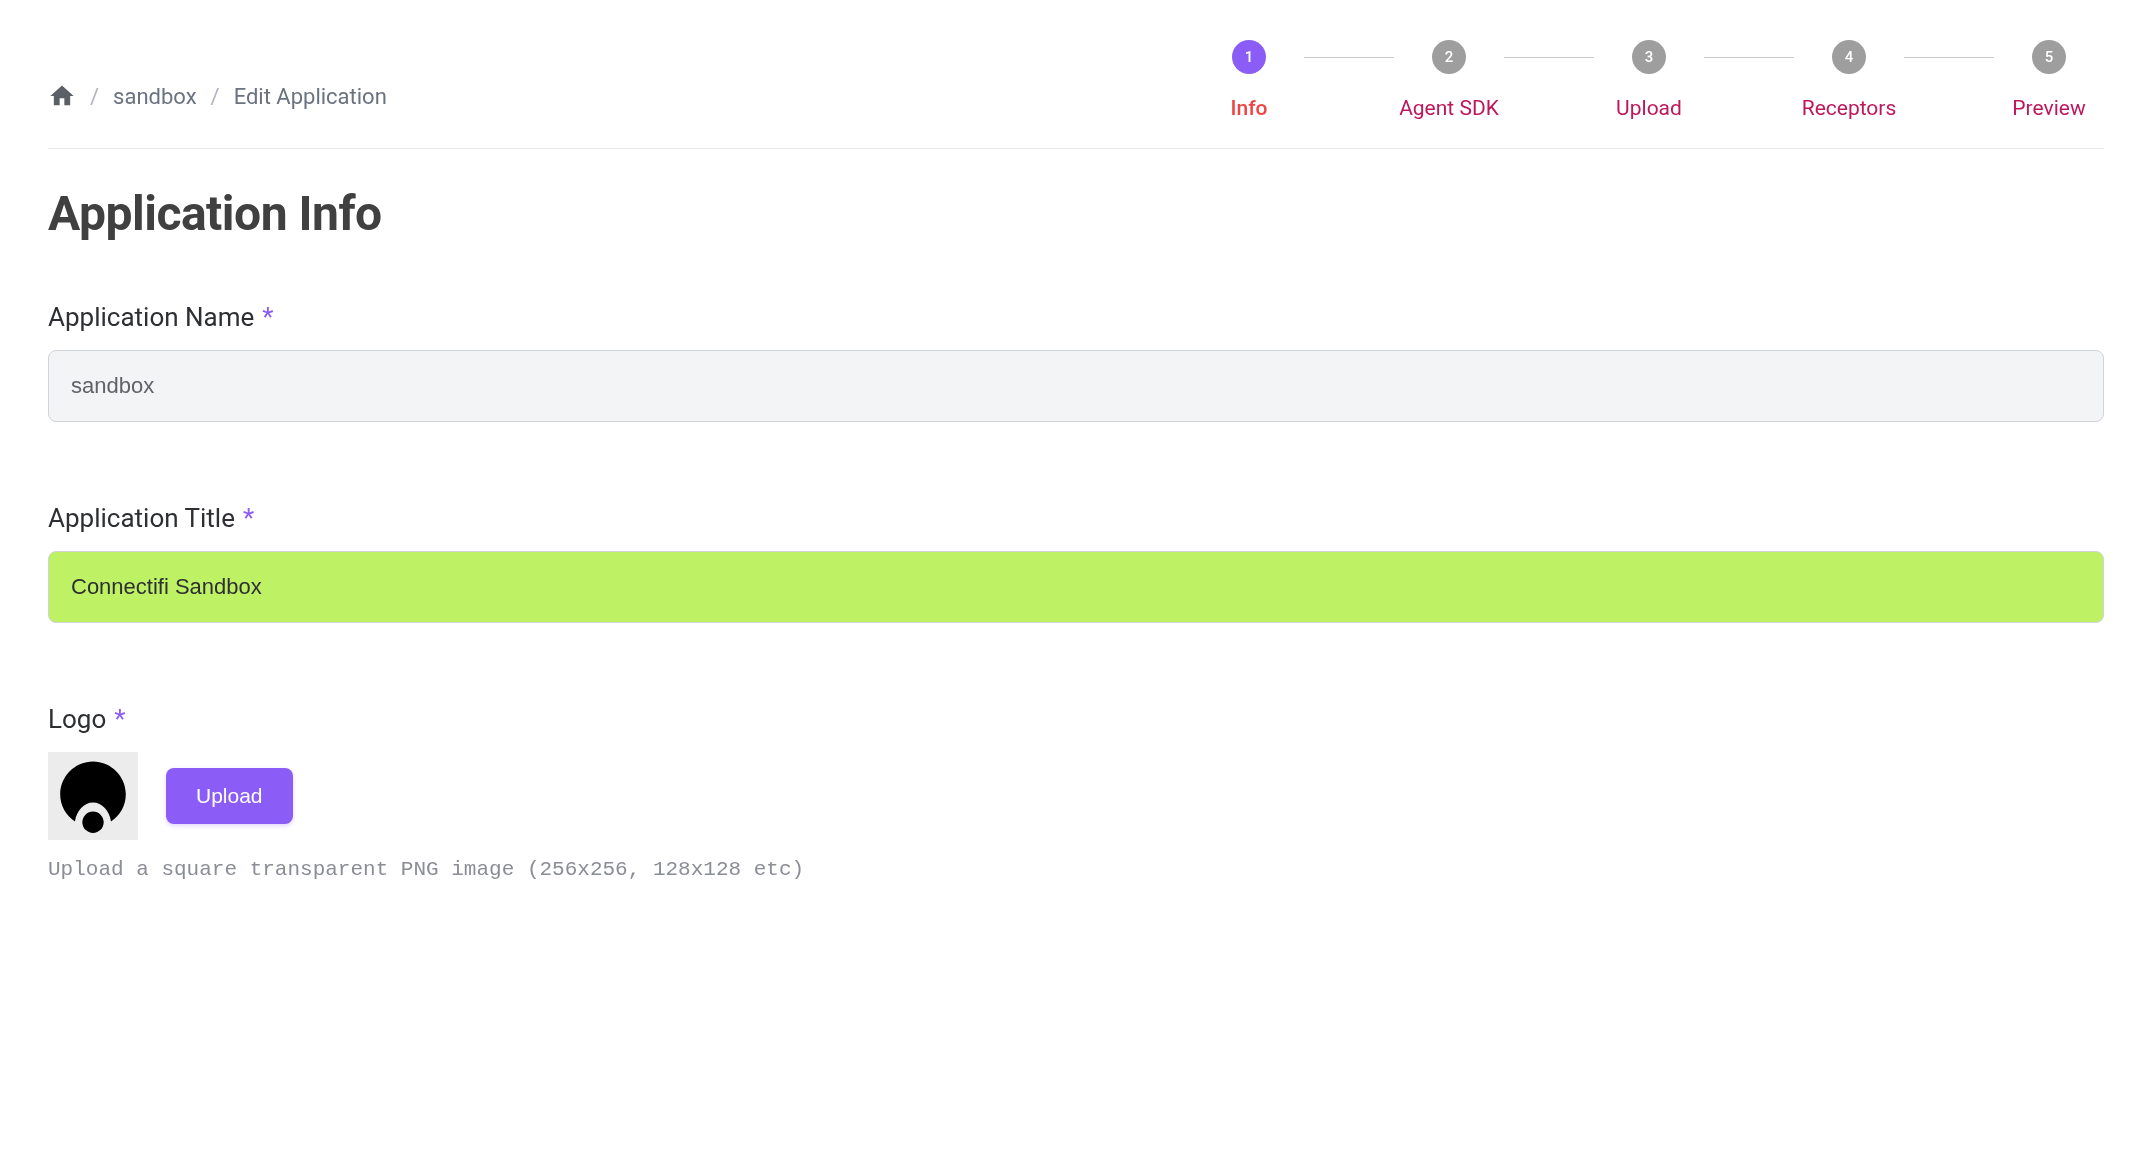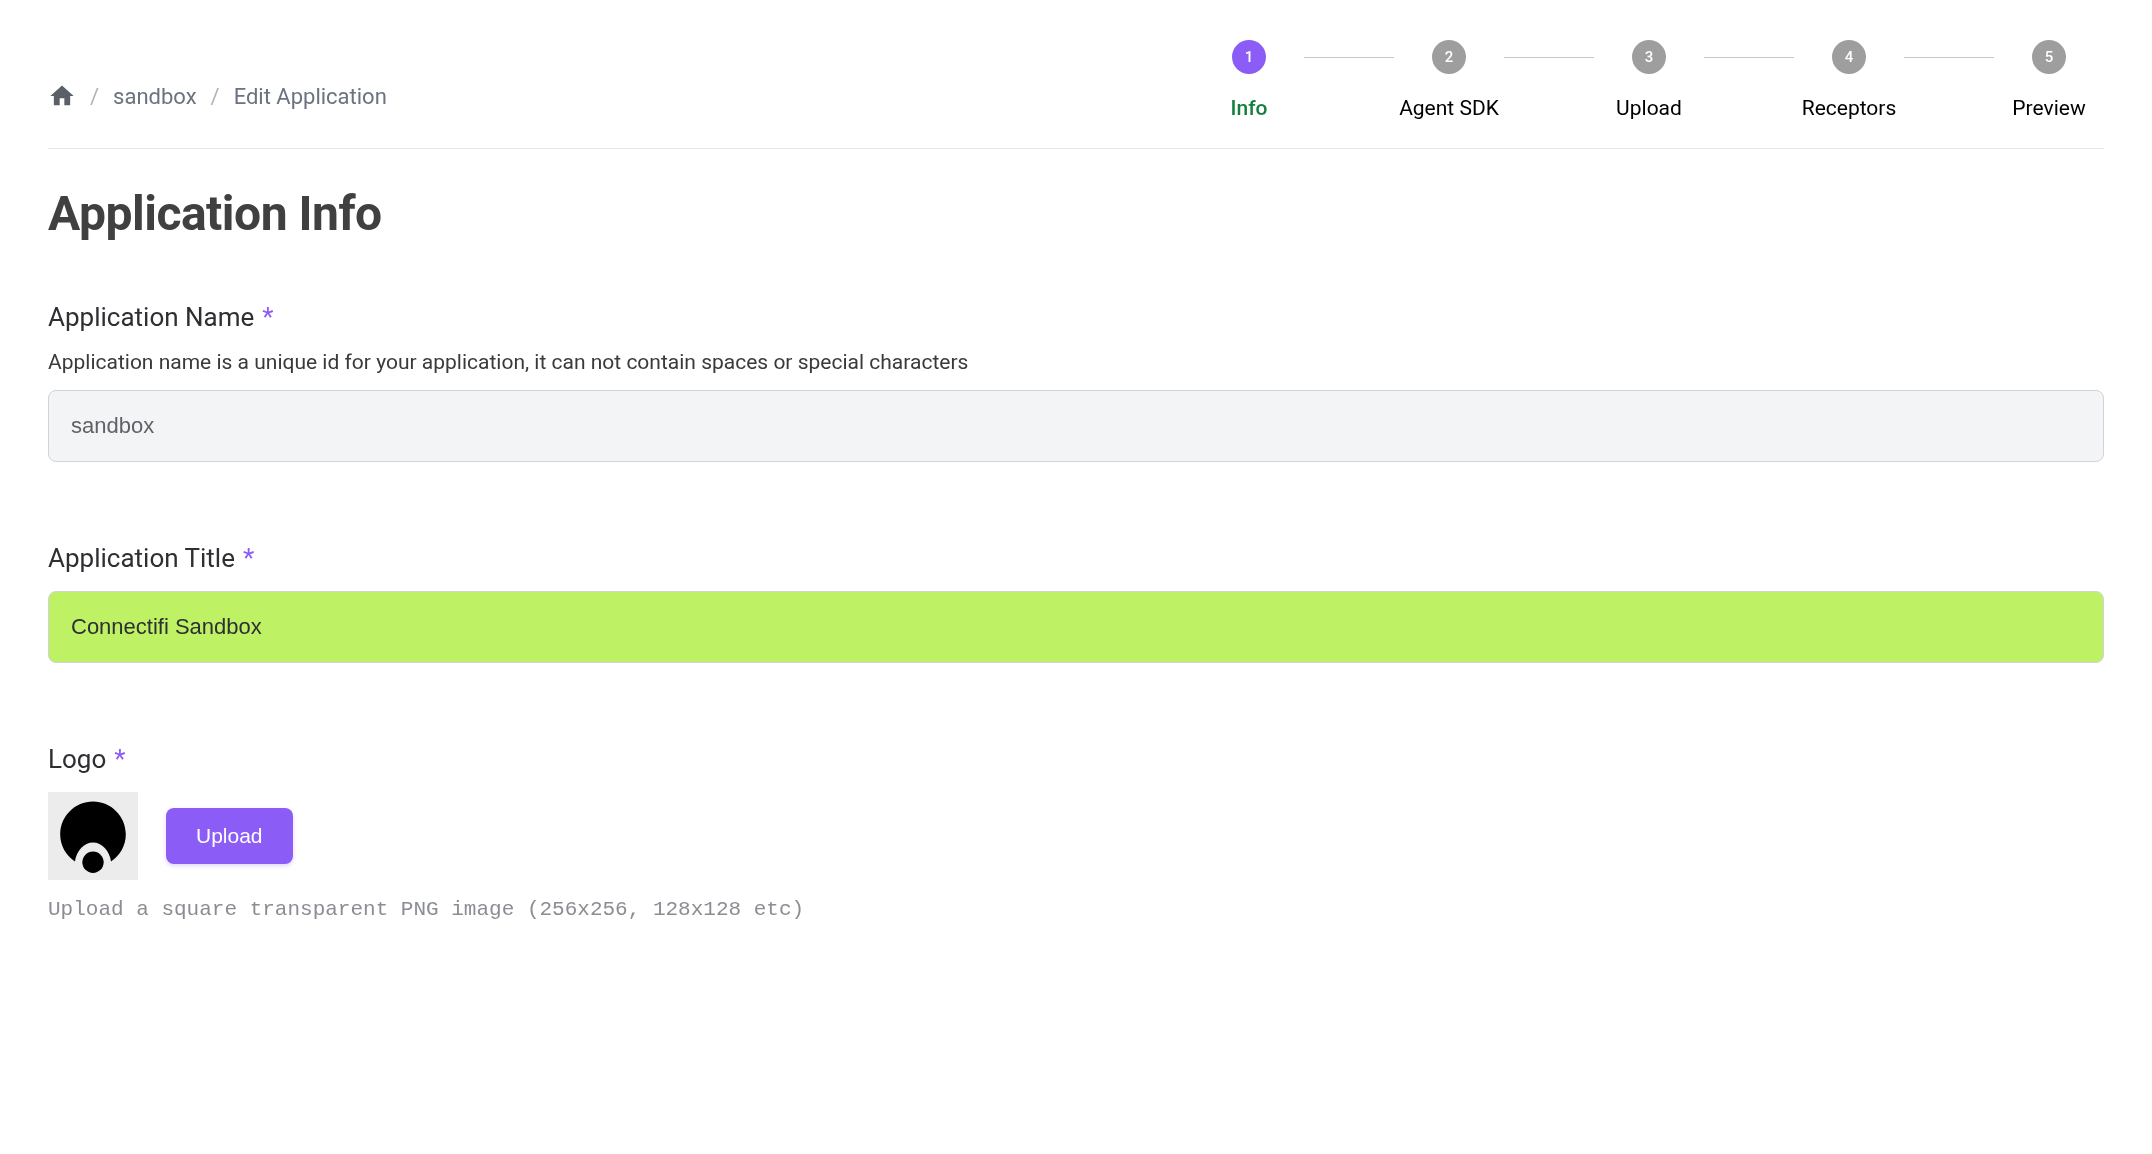--- a/index.html
+++ b/index.html
@@ -64,24 +64,24 @@
       color: #ffffff;
       background: #9e9e9e;
       z-index: 2;
     }
     .step.active .step-circle {
       background: #8b5cf6;
     }
     .step-label {
       margin-top: 22px;
       font-size: 21px;
-      color: #000000;
+      color: #be185d;
     }
     .step.active .step-label {
-      color: #15803d;
+      color: #ef4444;
       font-weight: 500;
     }
     .step-connector {
       height: 1px;
       background: #c9c9c9;
       flex: 0 0 90px;
       margin-top: 17px;
     }
     .divider {
       border: none;
@@ -211,21 +211,20 @@
 
 <hr class="divider">
 
 <h1 class="page-title">Application Info</h1>
 
 <div class="field">
   <div class="field-label">
     <span>Application Name</span>
     <span class="required">*</span>
   </div>
-  <div class="field-help">Application name is a unique id for your application, it can not contain spaces or special characters</div>
   <input type="text" class="text-input readonly" readonly="" value="sandbox" style="">
 </div>
 
 <div class="field">
   <div class="field-label">
     <span>Application Title</span>
     <span class="required">*</span>
   </div>
   <input type="text" class="text-input" value="Connectifi Sandbox" style="">
 </div>

